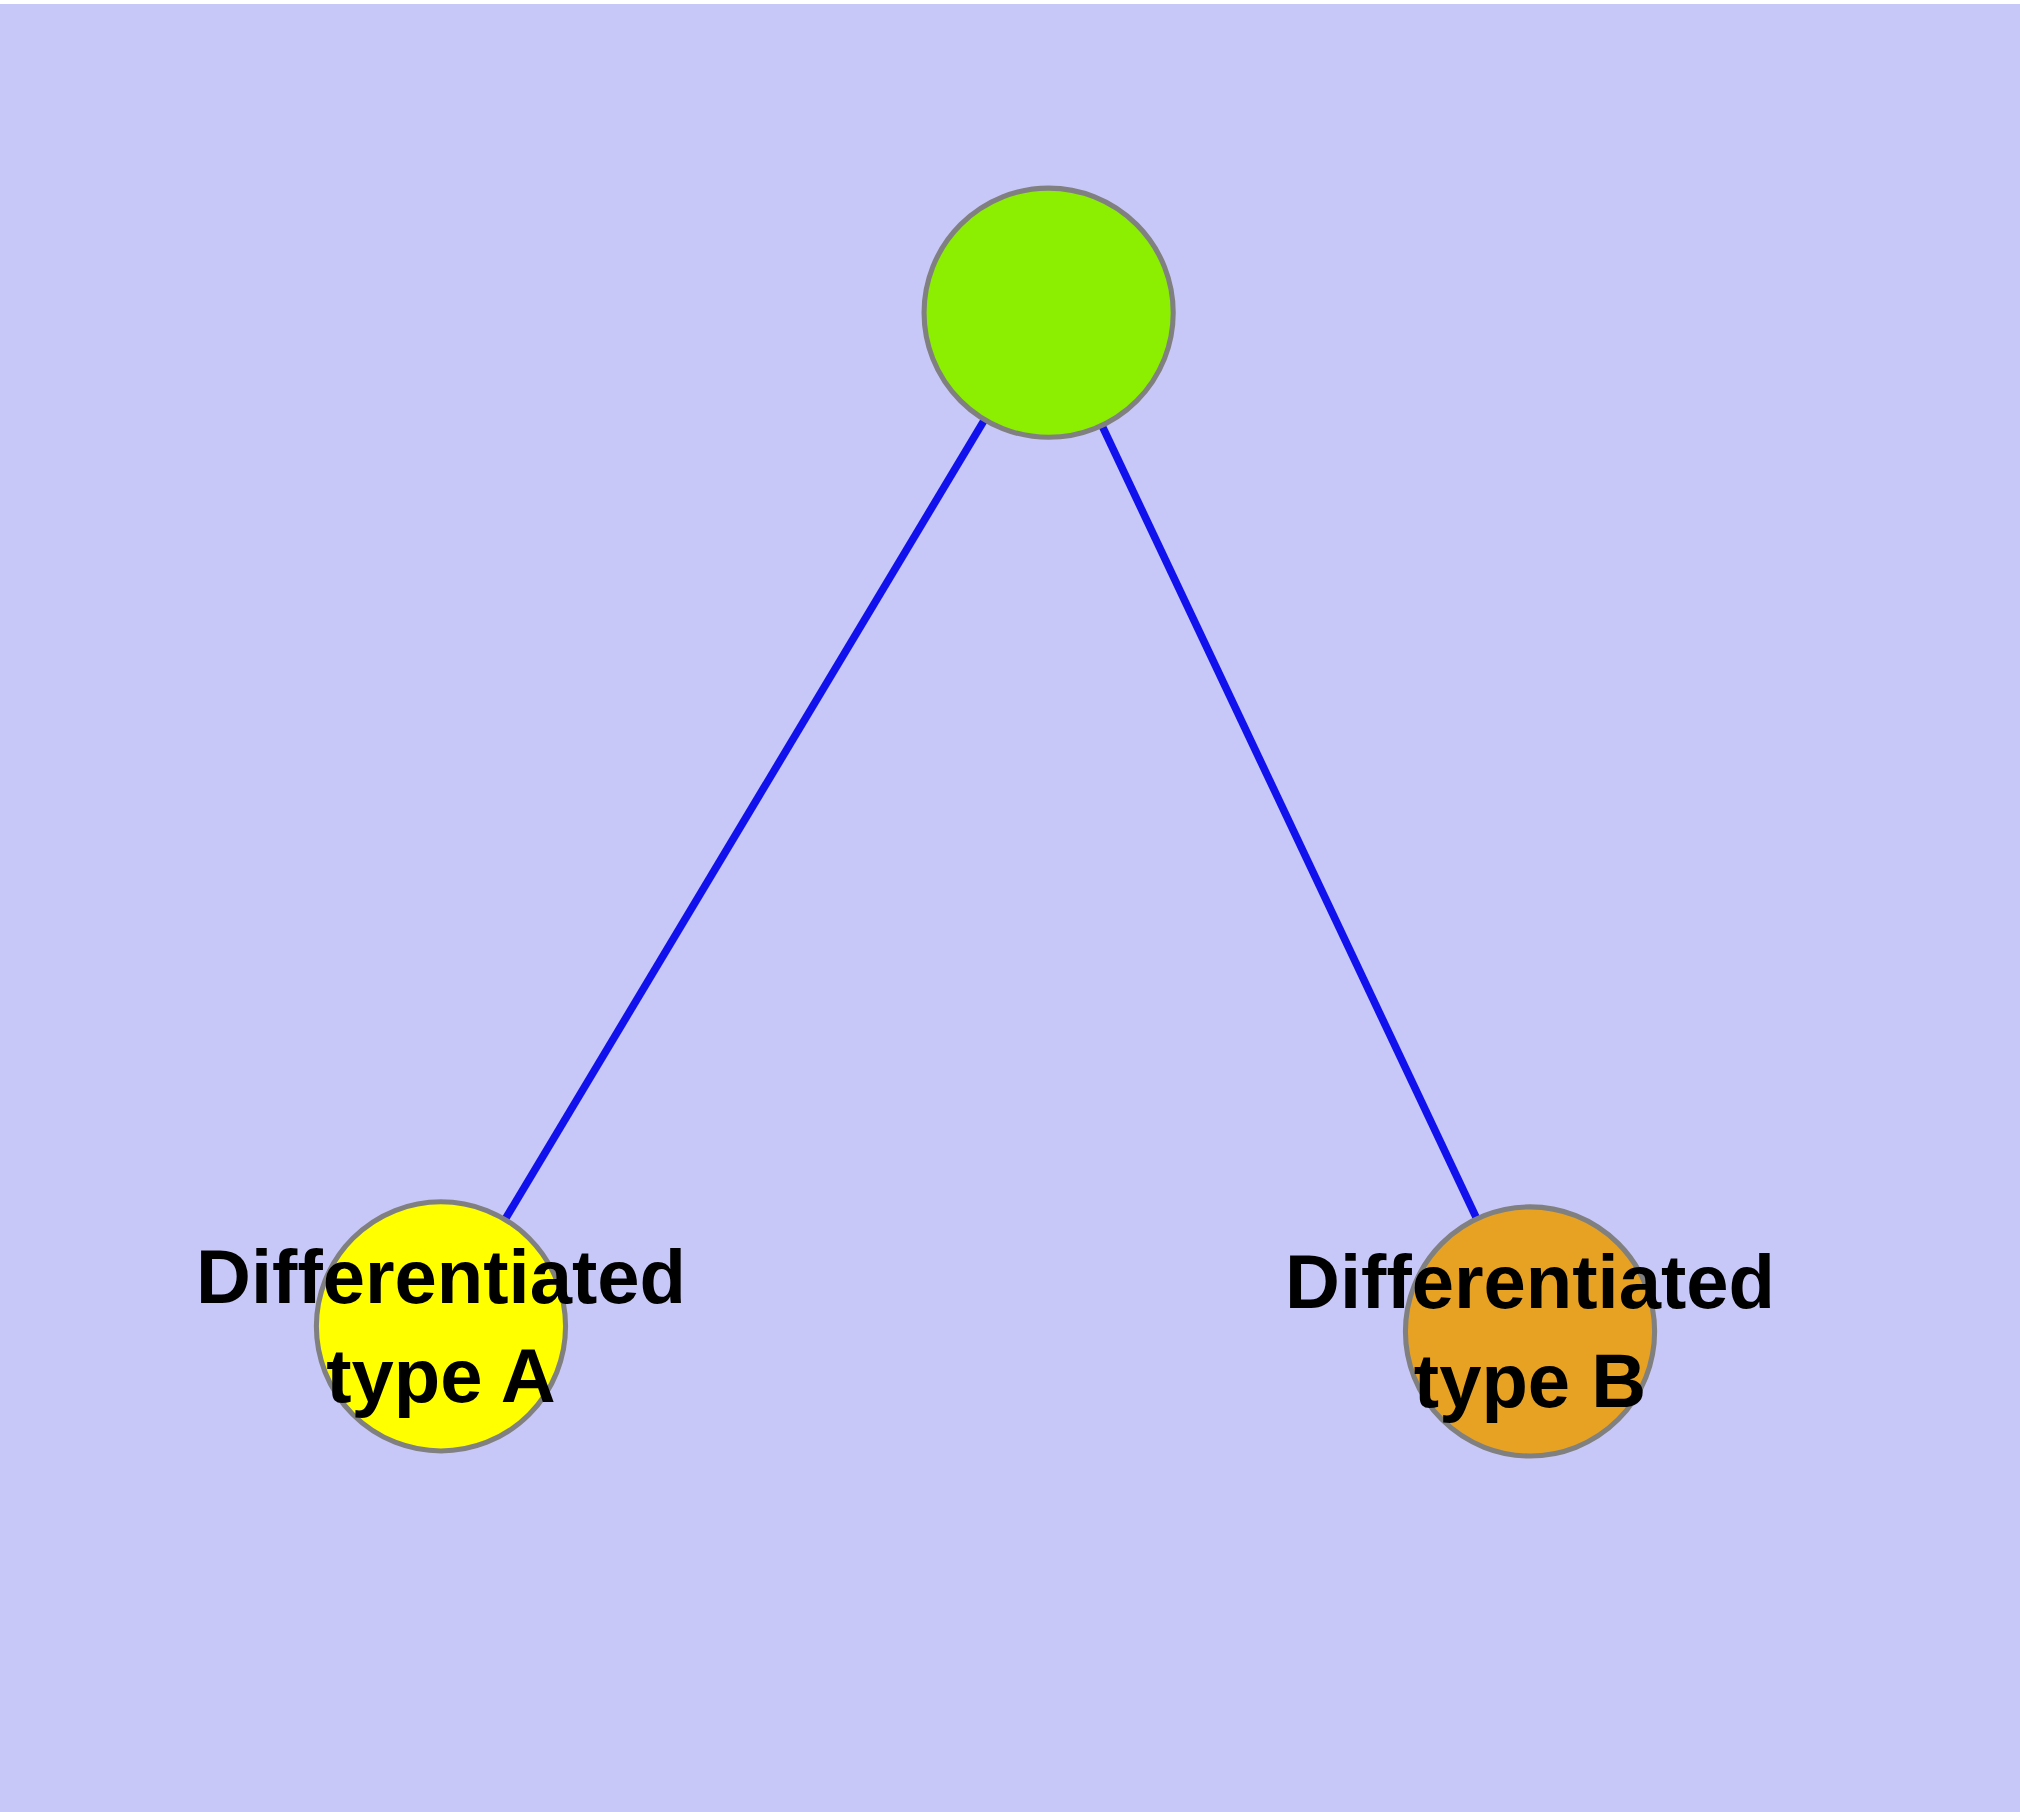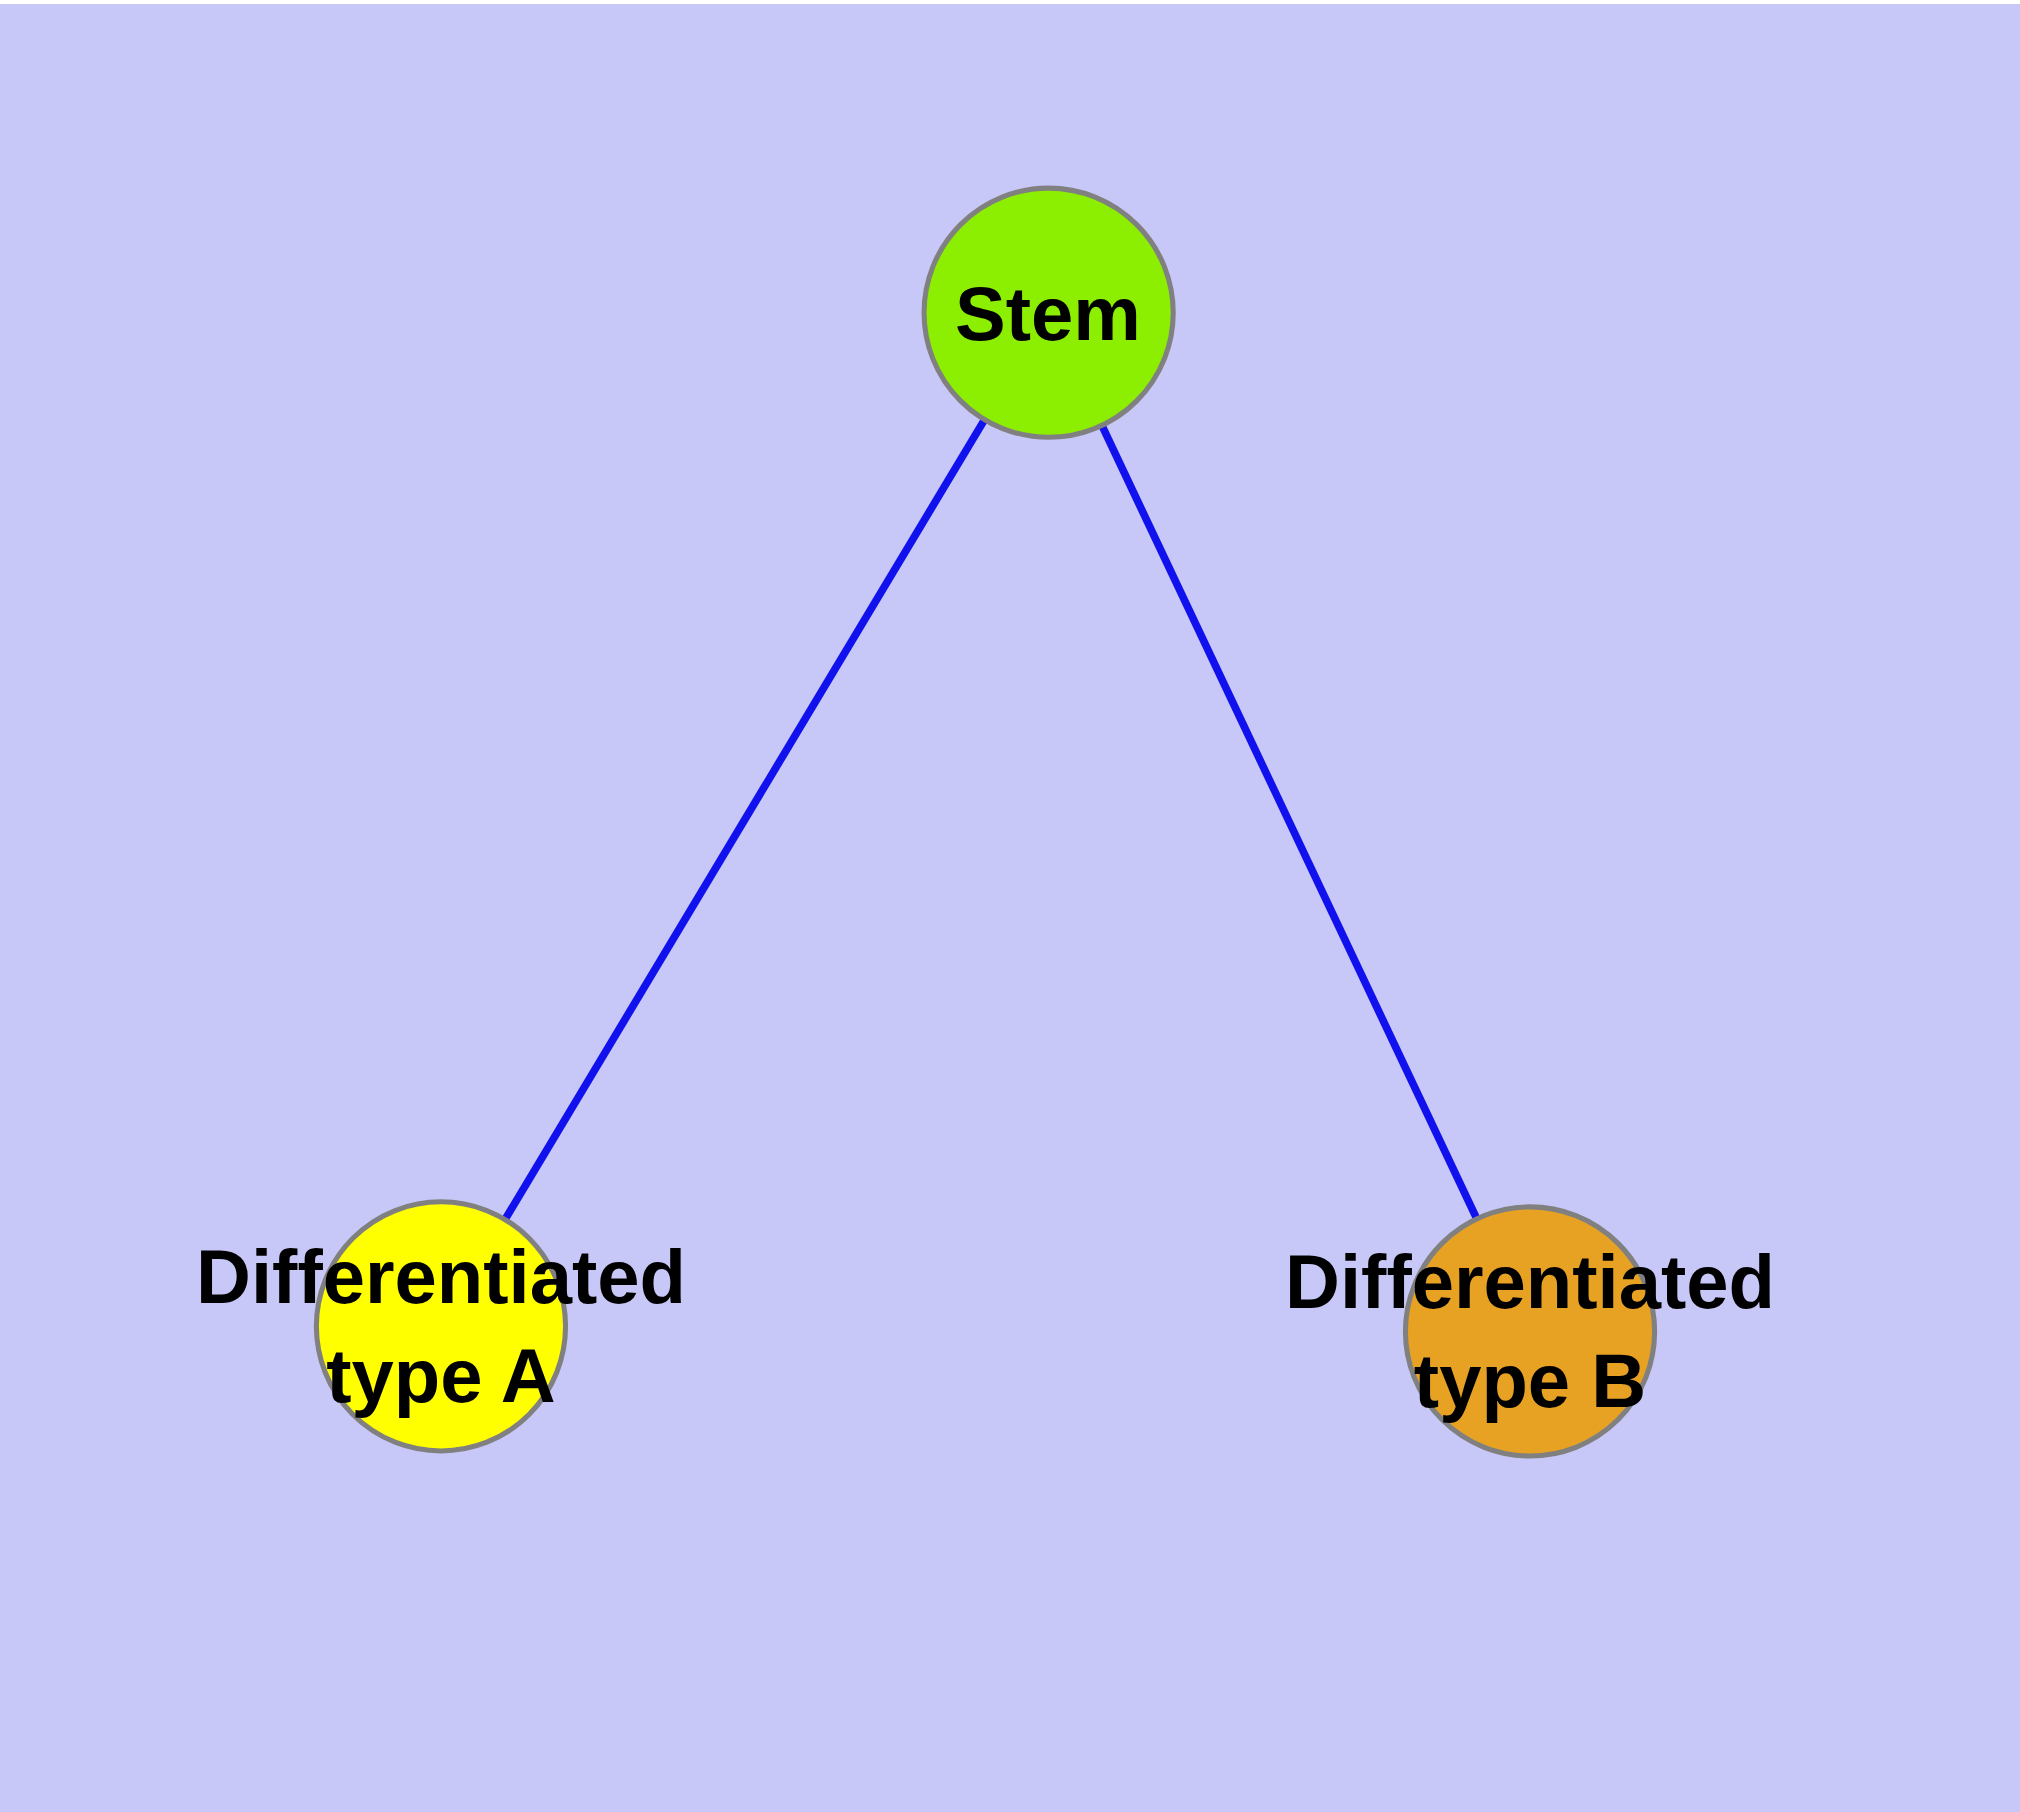--- a/index.html
+++ b/index.html
@@ -58,21 +58,20 @@
   <svg class="graph-svg" width="2021" height="1812" viewBox="0 0 2384 2138">
 
     <line class="edge" x1="1237" y1="369" x2="520" y2="1565" stroke="#1111EE"></line>
     <line class="edge" x1="1237" y1="369" x2="1805" y2="1571" stroke="#1111EE"></line>
 
     <circle class="node" cx="1237" cy="369" r="147" fill="#8CEE00"></circle>
     <circle class="node" cx="520" cy="1565" r="147" fill="#FFFF00"></circle>
     <circle class="node" cx="1805" cy="1571" r="147" fill="#E7A224"></circle>
   </svg>
 
-  <div class="node-label" style="left: 1048px; top: 313px;">Stem</div>
 
   <div class="node-label" style="left: 441px; top: 1326px;">Differentiated
 type A</div>
 
   <div class="node-label" style="left: 1530px; top: 1331px;">Differentiated
 type B</div>
 
 </div>
 
 

